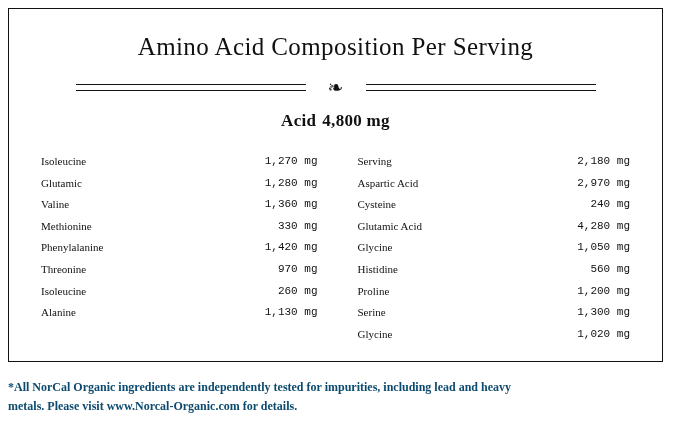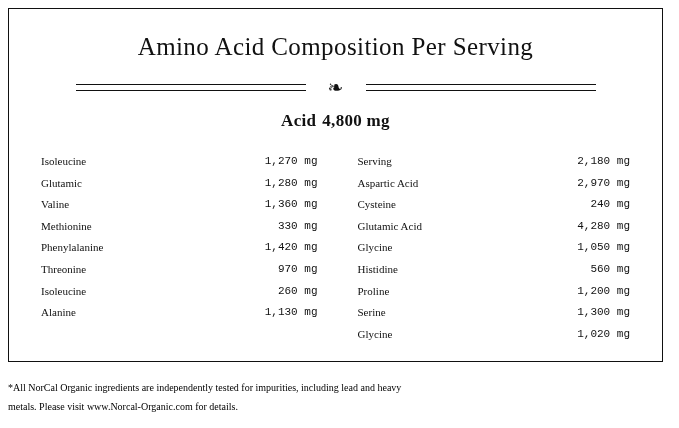--- a/index.html
+++ b/index.html
@@ -86,23 +86,24 @@
     line-height: 21.6px;
     white-space: nowrap;
   }
   .row .name { text-align: left; }
   .row .value { text-align: left; font-family: Liberation Mono, monospace; }
   .footnote {
     position: absolute;
     left: 8px;
     top: 378px;
     width: 655px;
-    font-size: 10px;
+    font-size: 12px;
     line-height: 19px;
-    color: #000000;
+    color: #0c4a6e;
+    font-weight: bold;
   }
 </style>
 </head>
 <body>
 
 <div class="panel">
 
   <div class="title">Amino Acid Composition Per Serving</div>
 
   <div class="rule-wrap">

